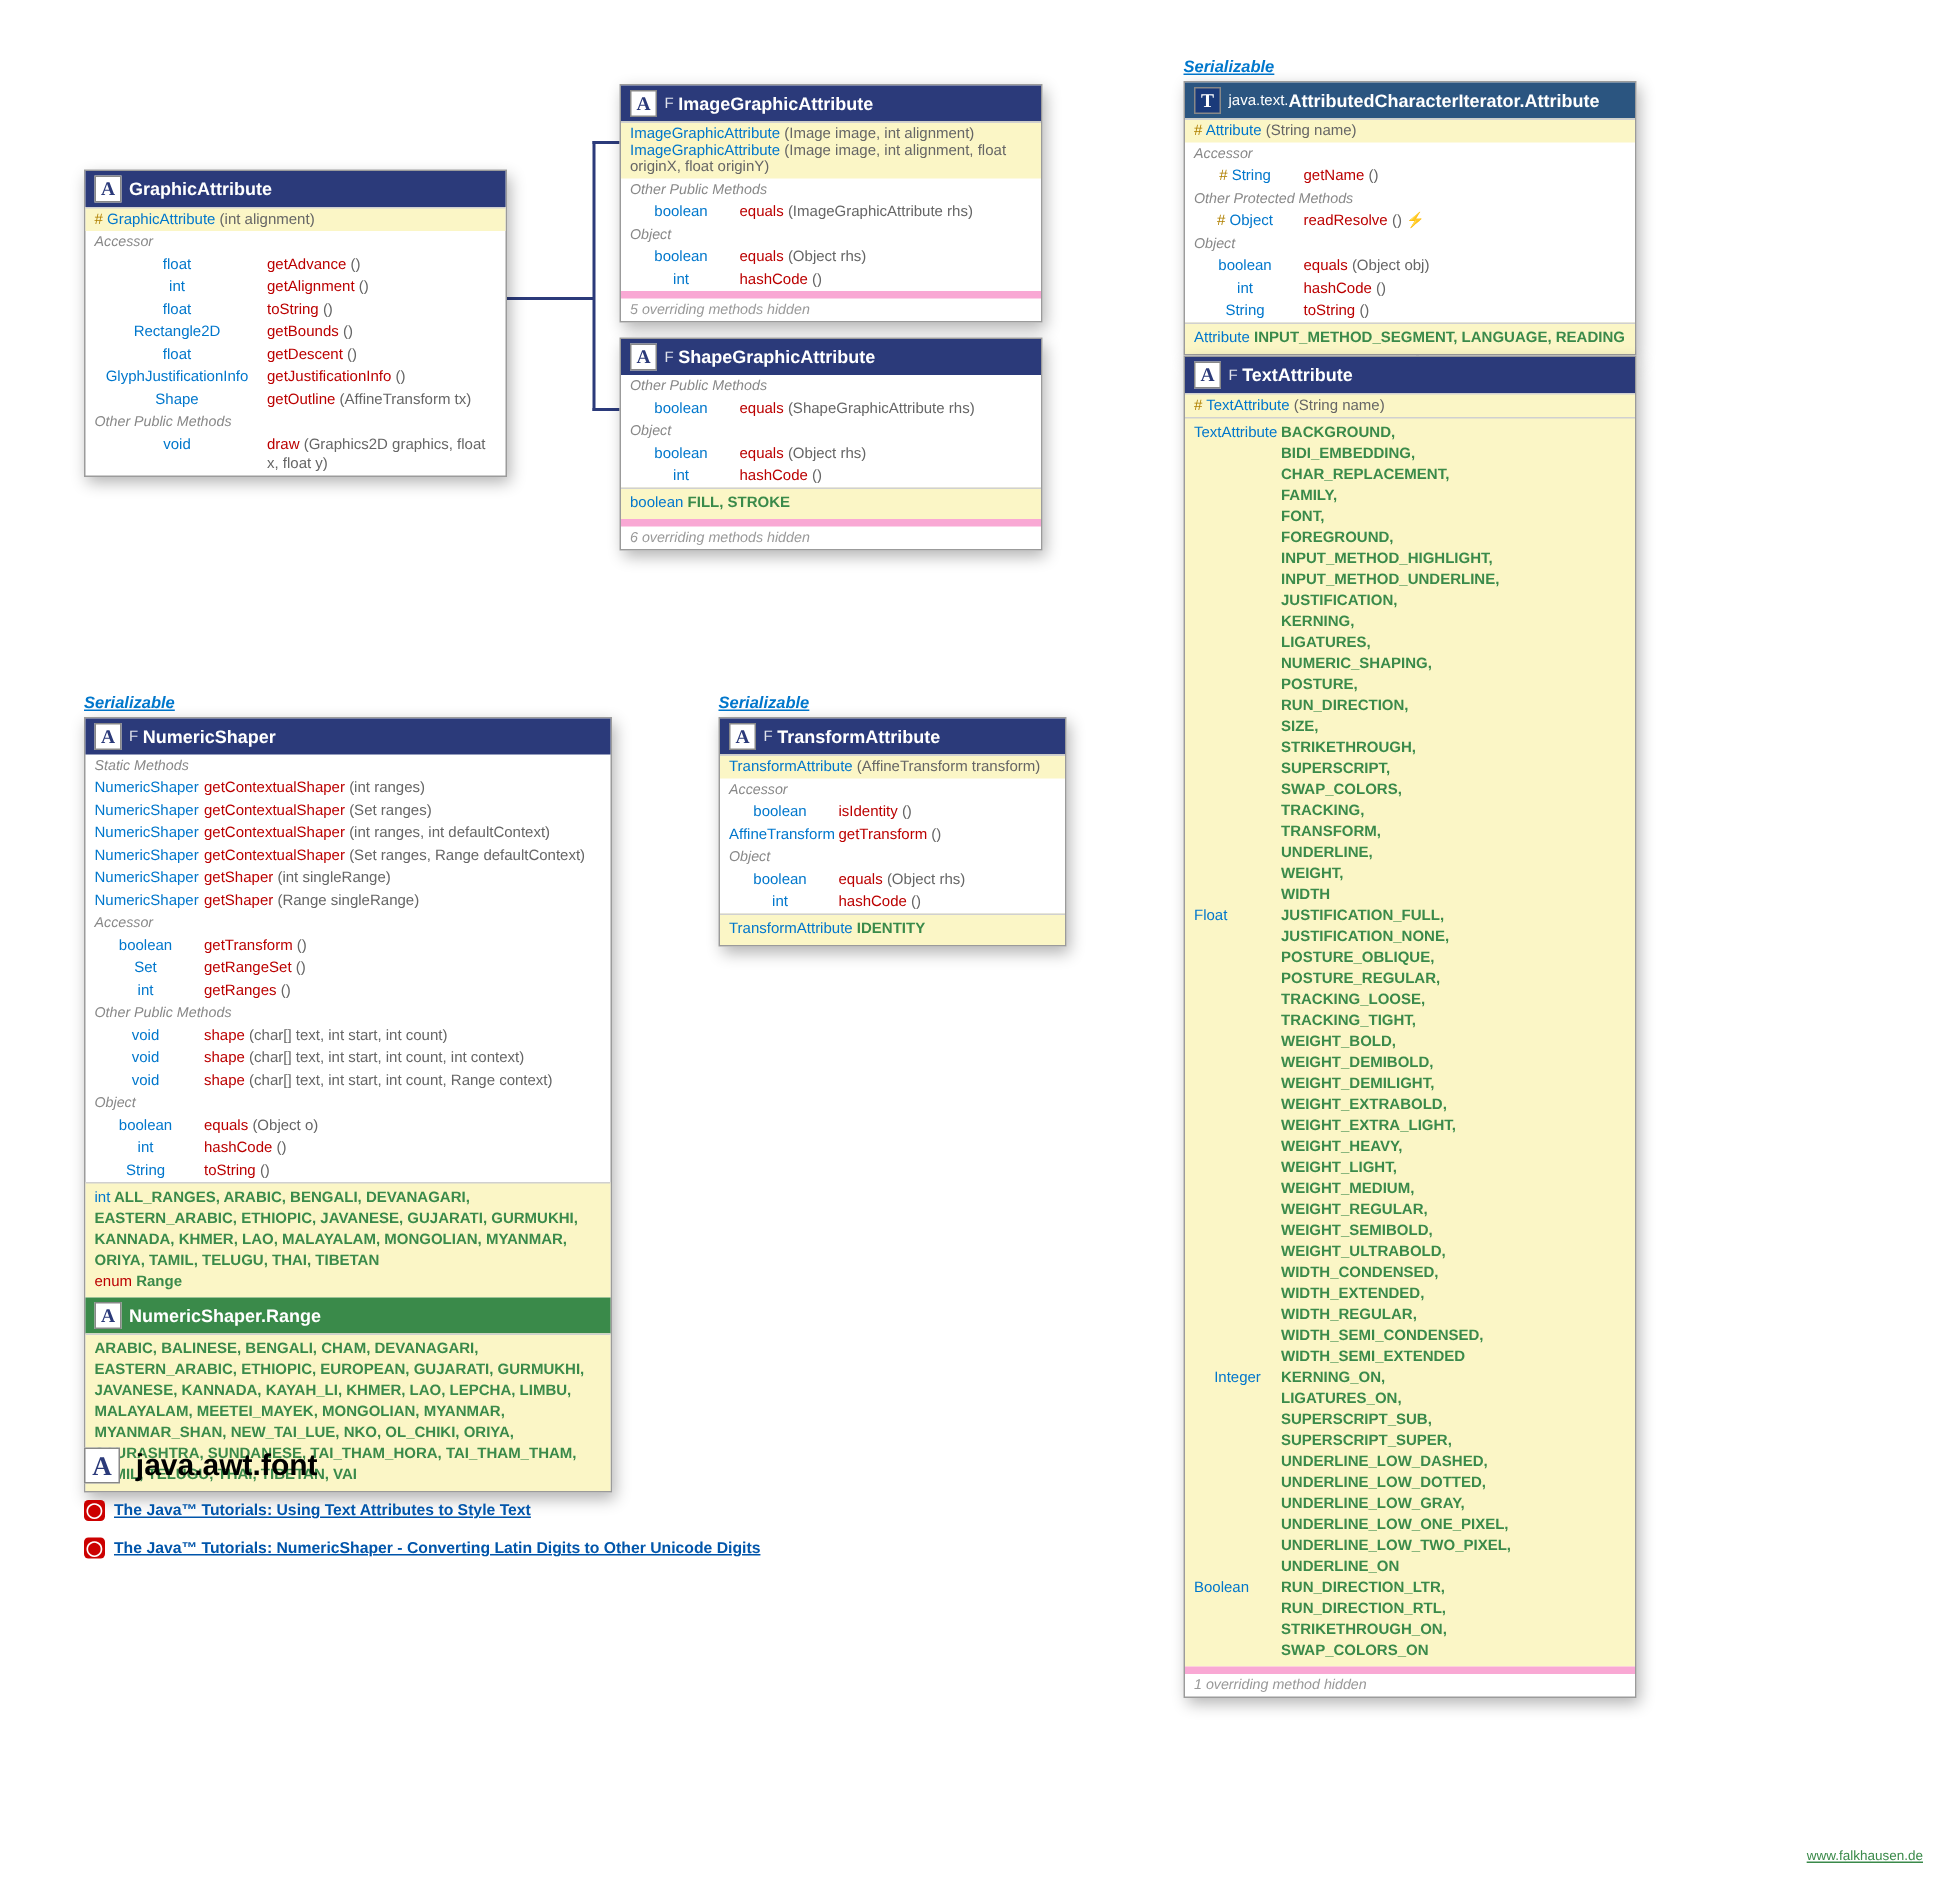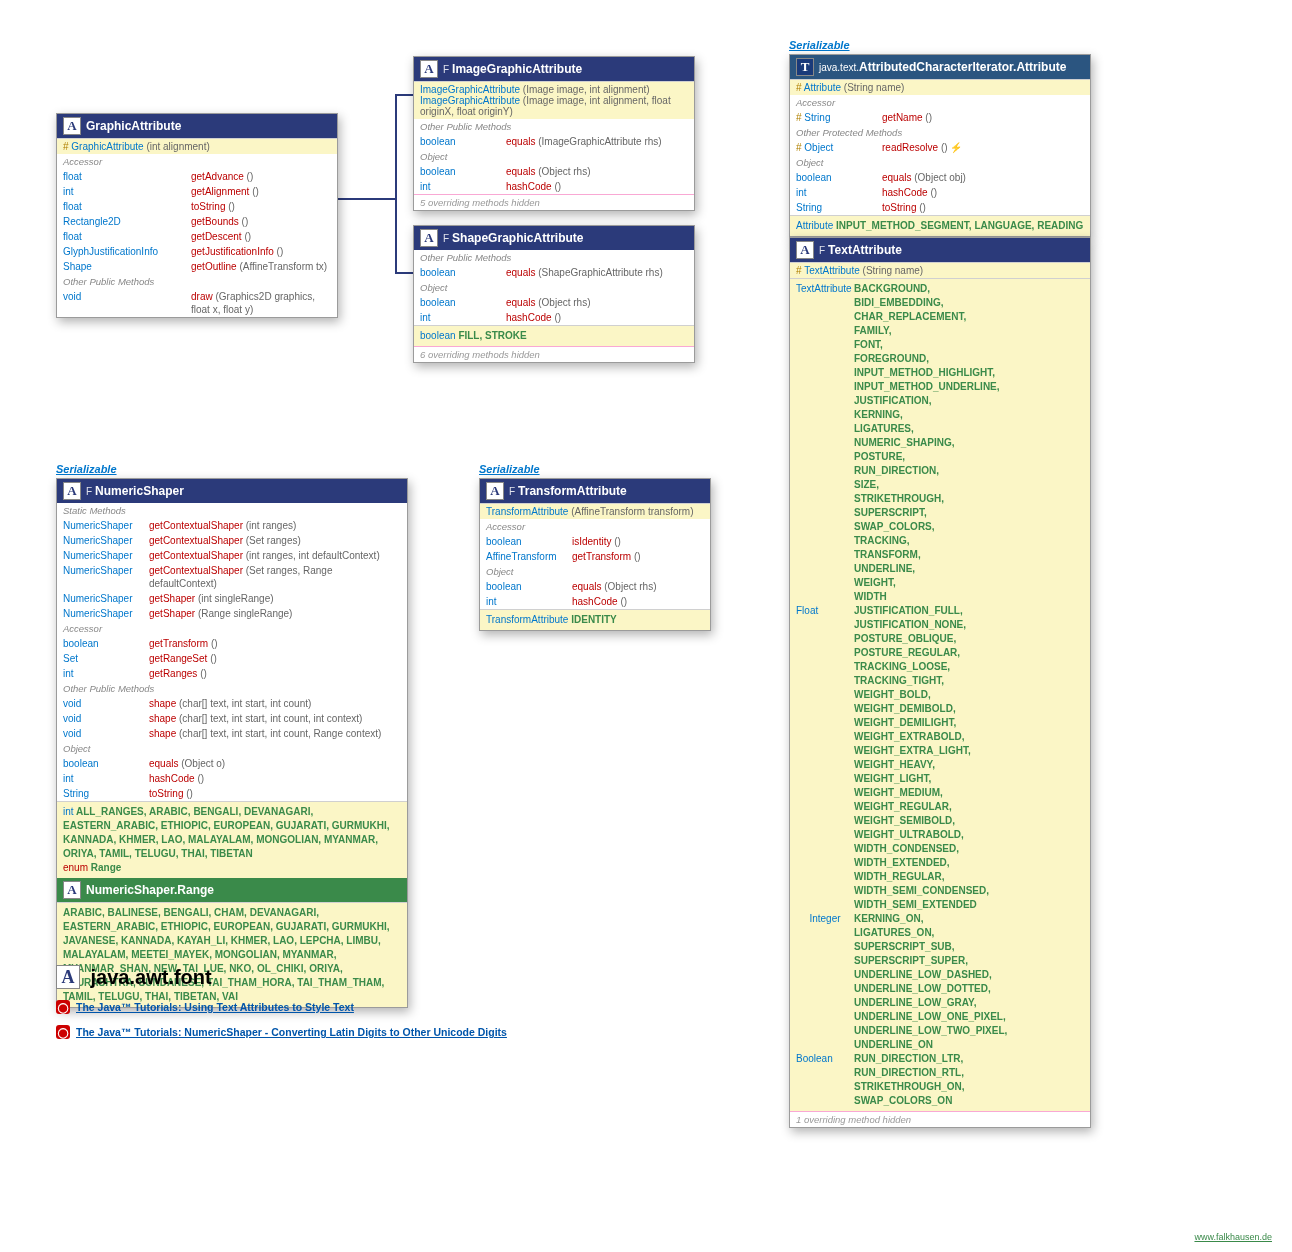--- a/index.html
+++ b/index.html
@@ -7,35 +7,35 @@
 .hdr{background:#2b3a7a;color:#fff;padding:3px 6px;font-weight:bold;font-size:12px;display:flex;align-items:center}
 .hdr2{background:#3a8a4a;color:#fff;padding:3px 6px;font-weight:bold;font-size:12px;display:flex;align-items:center}
 .hdr2b{background:#2b5580}
 .hico{display:inline-flex;width:16px;height:16px;background:#fff;color:#2b3a7a;align-items:center;justify-content:center;margin-right:5px;font-family:serif;font-weight:bold;font-size:13px;border:1px solid #888}
 .hico.t{background:#1a3a7a;color:#fff}
 .fmod{color:#fff;opacity:.85;font-weight:normal;font-size:10px;margin-right:3px}
 .sec{padding:2px 6px}
 .cons{background:#fbf6c6;border-top:1px solid #d0d0d0}
 .italic{font-style:italic;color:#888;font-size:9.5px}
 .row{display:flex;padding:1px 6px;line-height:13px}
-.typ{width:110px;text-align:left;padding-right:18px;color:#666;flex-shrink:0}
+.typ{width:110px;text-align:center;padding-right:5px;color:#666;flex-shrink:0}
 .nm{color:#b00}
 .nm2{color:#0077cc}
 .parm{color:#666}
 .cst{background:#fbf6c6;border-top:1px solid #d0d0d0;padding:3px 6px;color:#3a8a4a;font-weight:bold;font-size:10px;line-height:14px}
 .cst .t{color:#0077cc;font-weight:normal}
 .cst .e{color:#b00;font-weight:normal}
 .ser{position:absolute;color:#0077cc;font-style:italic;text-decoration:underline;font-weight:bold;font-size:11px}
-.hidden{font-style:italic;color:#999;padding:2px 6px;border-top:1px solid #f9a8d4;font-size:9.5px}
+.hidden{font-style:italic;color:#999;padding:2px 6px;border-top:5px solid #f9a8d4;font-size:9.5px}
 .conn{position:absolute;background:#2b3a7a}
 .pkg{position:absolute;font-size:20px;font-weight:bold;color:#000;display:flex;align-items:center}
 .link{position:absolute;display:flex;align-items:center;font-size:10.5px}
 .link .o{width:14px;height:14px;background:#c00;border-radius:3px;margin-right:6px;color:#fff;display:flex;align-items:center;justify-content:center;font-weight:bold;font-size:10px}
 .link a{color:#0055aa;text-decoration:underline;font-weight:bold}
-.credit{position:absolute;right:20px;bottom:10px;color:#3a8a4a;font-size:9px;text-decoration:underline}
+.credit{position:absolute;right:10px;bottom:10px;color:#3a8a4a;font-size:9px;text-decoration:underline}
 .wtyp{width:68px}
 </style>
 </head>
 <body>
 
 <div class="conn" style="left:336px;top:198px;width:60px;height:2px"></div>
 <div class="conn" style="left:395px;top:94px;width:2px;height:180px"></div>
 <div class="conn" style="left:395px;top:94px;width:20px;height:2px"></div>
 <div class="conn" style="left:395px;top:272px;width:20px;height:2px"></div>
 <div class="conn" style="left:944px;top:208px;width:2px;height:30px"></div>
@@ -217,21 +217,21 @@
       </div>
       <div class="row">
         <span class="typ wtyp" style="color:#0077cc">int</span>
         <span><span class="nm">hashCode</span> <span class="parm">()</span></span>
       </div>
       <div class="row">
         <span class="typ wtyp" style="color:#0077cc">String</span>
         <span><span class="nm">toString</span> <span class="parm">()</span></span>
       </div>
     </div>
- <div class="cst"><span class="t">int</span> <span>ALL_RANGES, ARABIC, BENGALI, DEVANAGARI, EASTERN_ARABIC, ETHIOPIC, EUROPEAN, GUJARATI, GURMUKHI, KANNADA, KHMER, LAO, MALAYALAM, MONGOLIAN, MYANMAR, ORIYA, TAMIL, TELUGU, THAI, TIBETAN</span><br><span class="e">enum</span> <span style="color:#3a8a4a">Range</span></div>
+ <div class="cst"><span class="t">int</span> <span>ALL_RANGES, ARABIC, BENGALI, DEVANAGARI, EASTERN_ARABIC, ETHIOPIC, JAVANESE, GUJARATI, GURMUKHI, KANNADA, KHMER, LAO, MALAYALAM, MONGOLIAN, MYANMAR, ORIYA, TAMIL, TELUGU, THAI, TIBETAN</span><br><span class="e">enum</span> <span style="color:#3a8a4a">Range</span></div>
  <div class="hdr2">
       <span class="hico">A</span>
       <span>NumericShaper.Range</span>
     </div>
  <div class="cst">ARABIC, BALINESE, BENGALI, CHAM, DEVANAGARI, EASTERN_ARABIC, ETHIOPIC, EUROPEAN, GUJARATI, GURMUKHI, JAVANESE, KANNADA, KAYAH_LI, KHMER, LAO, LEPCHA, LIMBU, MALAYALAM, MEETEI_MAYEK, MONGOLIAN, MYANMAR, MYANMAR_SHAN, NEW_TAI_LUE, NKO, OL_CHIKI, ORIYA, SAURASHTRA, SUNDANESE, TAI_THAM_HORA, TAI_THAM_THAM, TAMIL, TELUGU, THAI, TIBETAN, VAI</div>
 </div>
 
 <div class="box" style="left:479px;top:478px;width:230px">
  <div class="hdr">
       <span class="hico">A</span>

